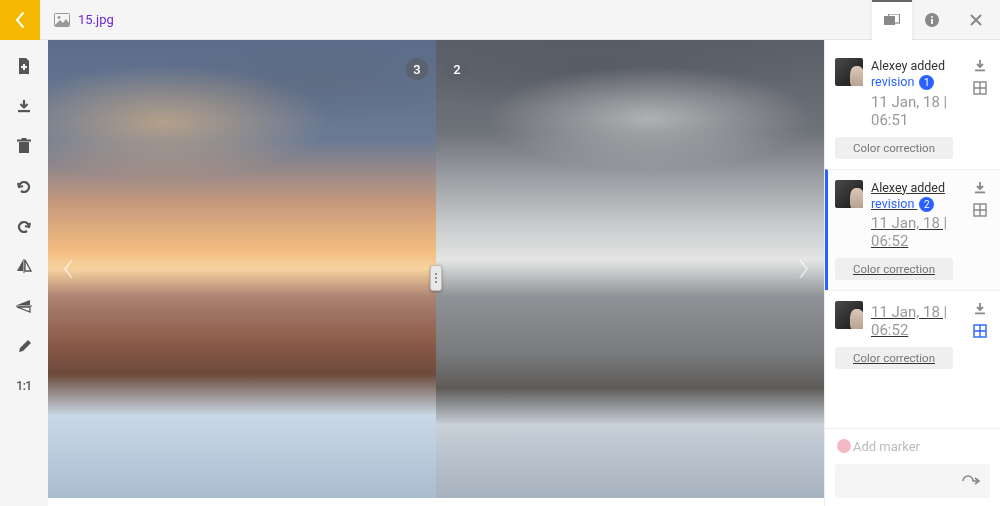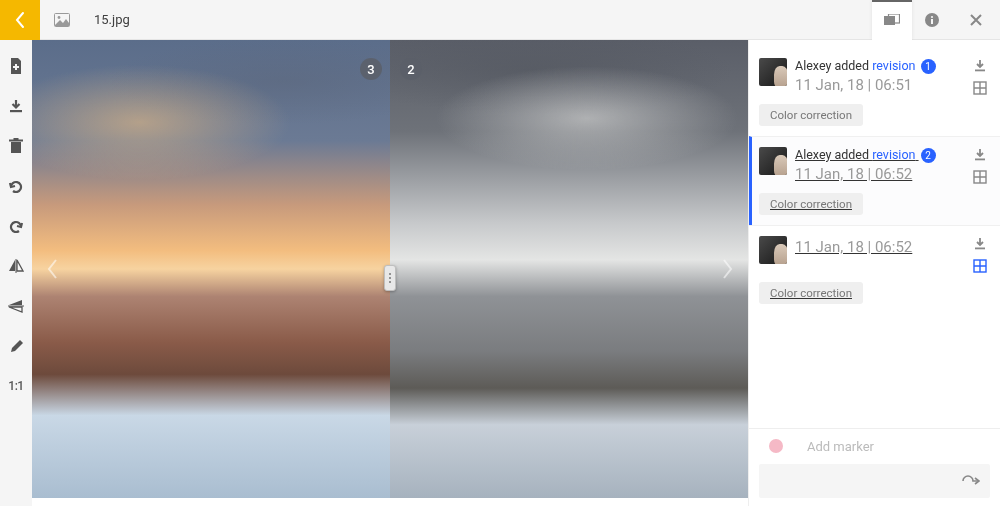--- a/index.html
+++ b/index.html
@@ -22,23 +22,23 @@
       border-bottom: 1px solid #e5e5e5;
     }
     .back-btn {
       width: 40px; height: 40px;
       background: #f5b800;
       display: flex; align-items: center; justify-content: center;
       cursor: pointer;
     }
     .file-info {
       display: flex; align-items: center;
-      padding: 0 14px; gap: 24px;
+      padding: 0 14px; gap: 8px;
       flex: 1;
-      color: #404040;
+      color: #6d28d9;
     }
     .file-icon { color: #999; }
     .header-right {
       display: flex; align-items: center; gap: 0;
     }
     .hdr-btn {
       width: 40px; height: 40px;
       display: flex; align-items: center; justify-content: center;
       cursor: pointer;
       color: #888;
@@ -47,21 +47,21 @@
       background: #fff;
       border-top: 2px solid #666;
       box-shadow: 0 0 4px rgba(0,0,0,.08);
     }
     .hdr-btn.close { margin-left: 4px; margin-right: 4px; }
     .body {
       flex: 1; display: flex;
       min-height: 0;
     }
     .toolbar {
-      width: 32px;
+      width: 48px;
       background: #f5f5f5;
       display: flex; flex-direction: column;
       align-items: center;
       padding-top: 16px;
       gap: 20px;
     }
     .tool {
       width: 20px; height: 20px;
       color: #555;
       display: flex; align-items: center; justify-content: center;
@@ -137,21 +137,21 @@
       border-radius: 50%;
       background: rgba(90,95,105,0.85);
       color: #fff;
       font-weight: 500;
       font-size: 13px;
       display:flex; align-items:center; justify-content:center;
     }
     .rev-badge.b-left { left: calc(50% - 30px); }
     .rev-badge.b-right { left: calc(50% + 10px); }
     .sidebar {
-      width: 252px;
+      width: 176px;
       background: #fff;
       border-left: 1px solid #eee;
       display: flex; flex-direction: column;
     }
     .revisions {
       flex: 1;
       overflow-y: auto;
       padding: 8px 0 0 0;
     }
     .rev-item {
@@ -200,28 +200,28 @@
       align-items:center;
       color:#888;
     }
     .rev-actions div { width:16px; height:16px; cursor:pointer; display:flex; align-items:center; justify-content:center; }
     .grid-ic.blue { color:#2962ff; }
     .tag {
       align-self: flex-start;
       background: #efefef;
       color: #777;
       font-size: 11.5px;
-      padding: 4px 11px;
+      padding: 4px 18px;
       border-radius: 3px;
       margin-left: 0;
     }
     .marker-bar {
       border-top: 1px solid #eee;
-      padding: 10px 20px;
-      display:flex; align-items:flex-start; gap:24px;
+      padding: 10px 12px;
+      display:flex; align-items:flex-start; gap:2px;
     }
     .marker-dot {
       width:14px; height:14px;
       border-radius:50%;
       background:#f5b9c6;
     }
     .marker-text {
       flex:1; color:#bbb; font-size:13px;
     }
     .comment-box {

